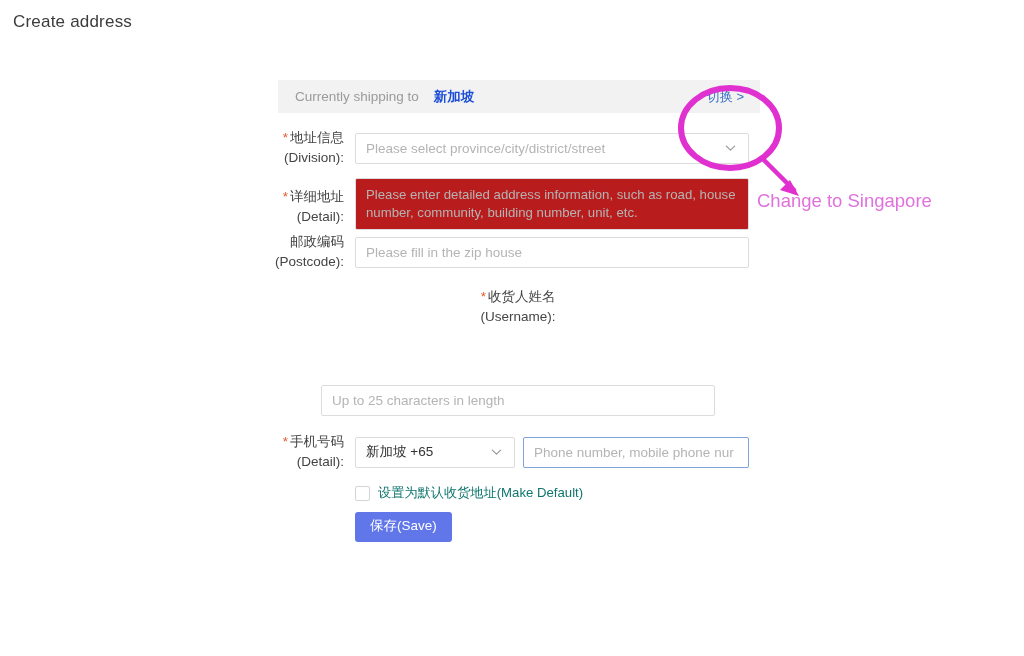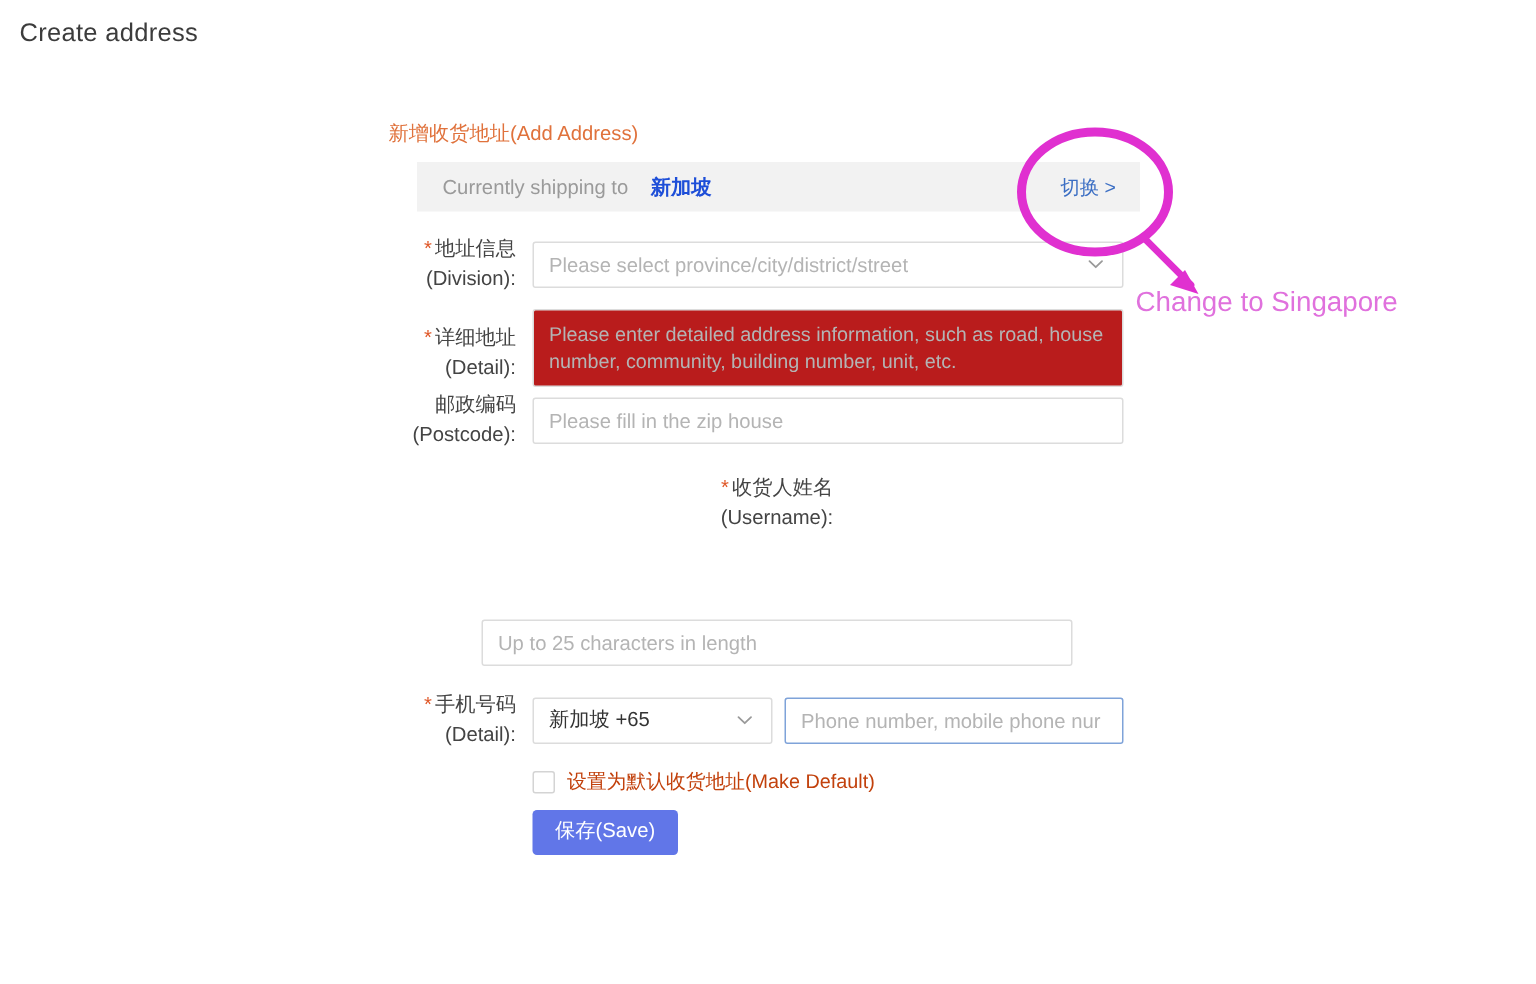--- a/index.html
+++ b/index.html
@@ -188,21 +188,21 @@
     width: 15px;
     height: 15px;
     border: 1px solid #d4d4d4;
     background: #fff;
     border-radius: 2px;
     box-sizing: border-box;
     flex: 0 0 15px;
   }
   .check-label {
     font-size: 13.2px;
-    color: #c2410c;
+    color: #0f766e;
     margin-left: 8px;
     white-space: nowrap;
   }
   .save-btn {
     margin-top: 10px;
     display: inline-block;
     background: #6176e8;
     color: #ffffff;
     font-size: 13.5px;
     padding: 7px 15px 8px;
@@ -231,21 +231,20 @@
     white-space: nowrap;
   }
 </style>
 </head>
 <body>
 
 <div class="page-title">Create address</div>
 
 <div class="panel">
 
-  <div class="panel-title">新增收货地址(Add Address)</div>
 
   <div class="ship-bar">
     <span class="ship-label">Currently shipping to</span>
     <span class="ship-country">新加坡</span>
     <span class="ship-switch">切换 &gt;</span>
   </div>
 
   <div class="form">
 
     <div class="row">

